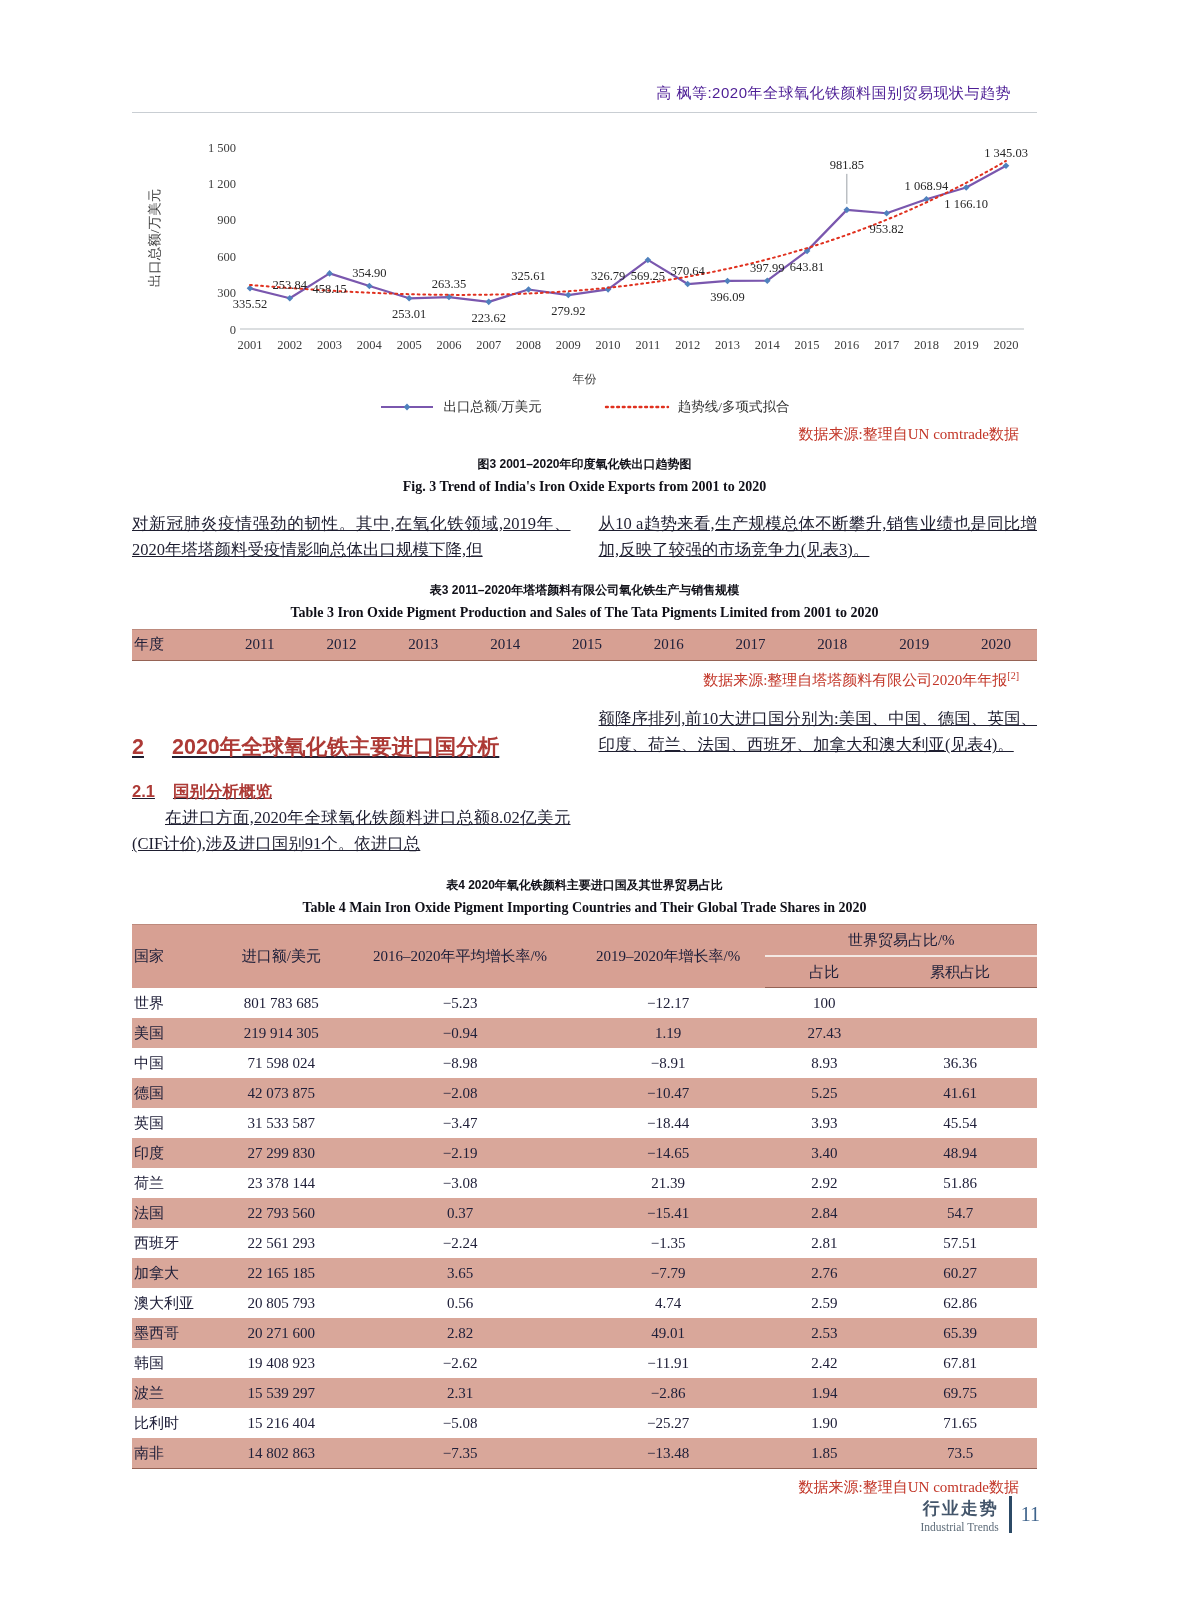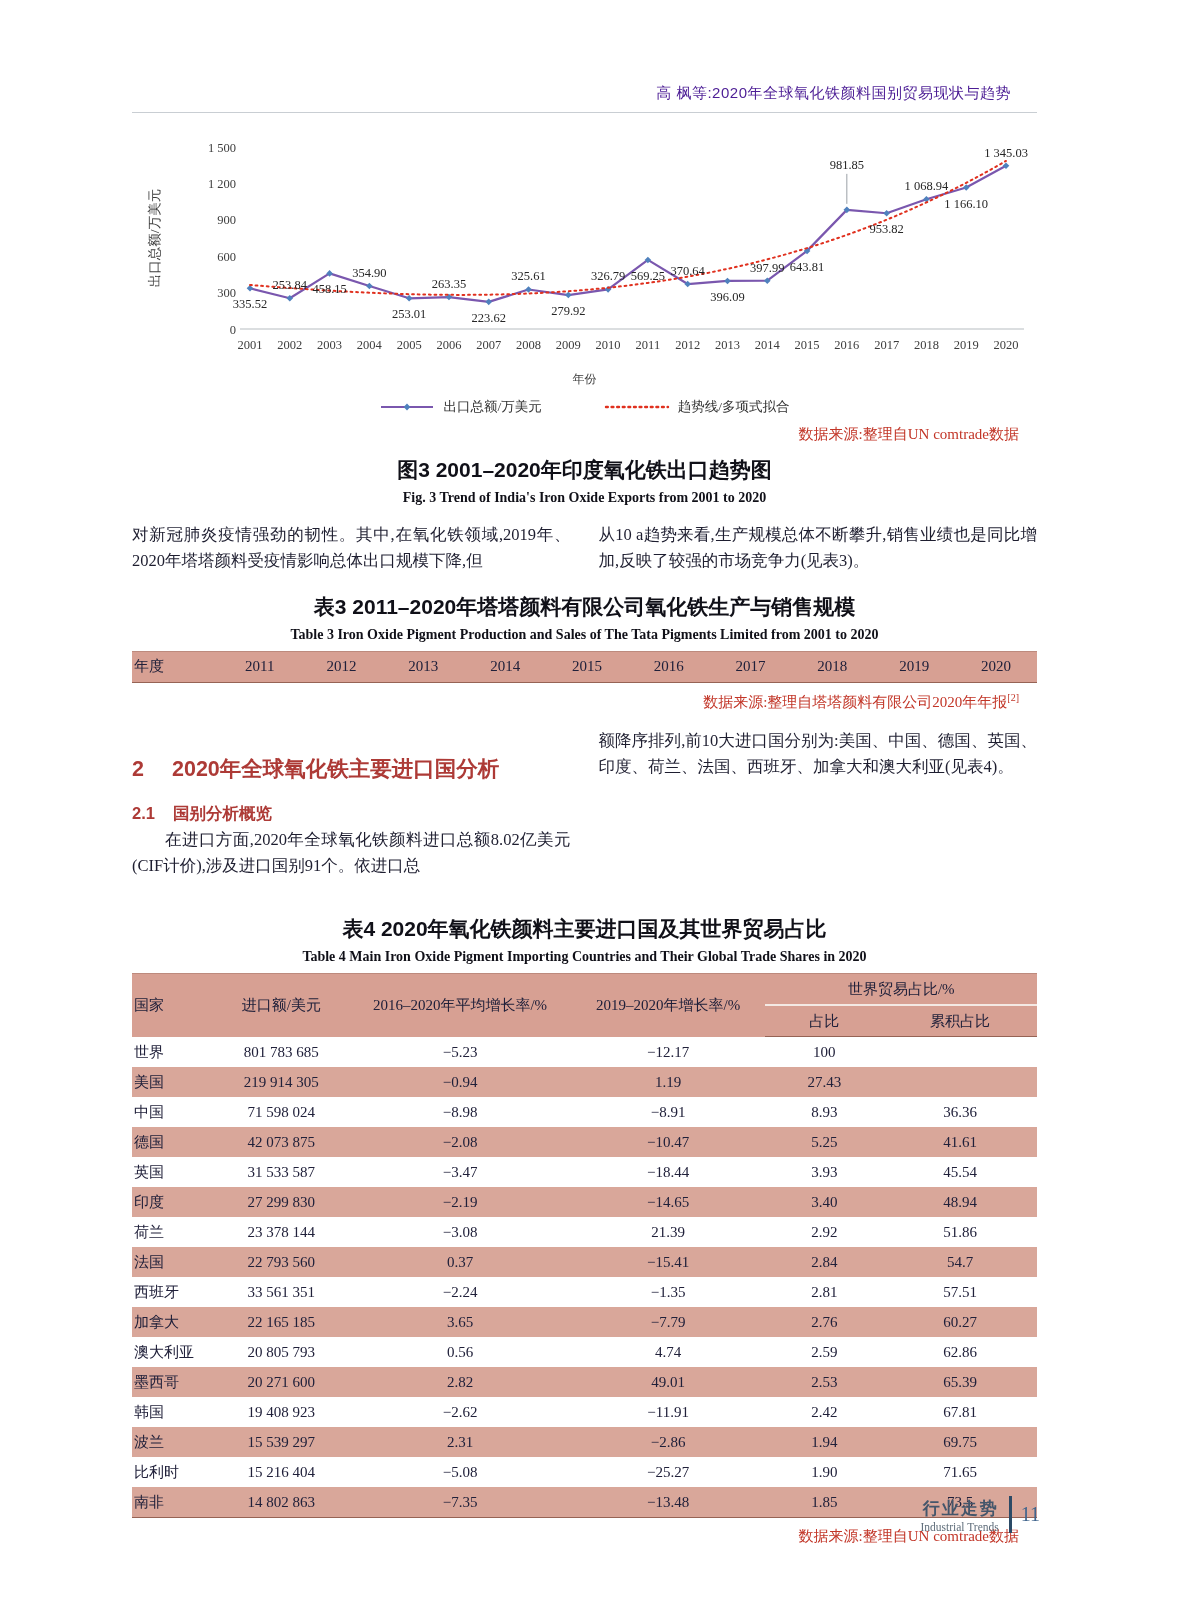--- a/index.html
+++ b/index.html
@@ -12,27 +12,27 @@
   .head-rule{border:none;border-top:1px solid #c9ced3;margin:9px 0 0 0;}
 
   .figure-block{margin-top:18px;}
   .chart{width:905px;height:232px;}
   .chart-xlabel{text-align:center;font-size:12px;color:#3d3d3d;margin-top:8px;}
   .legend{display:flex;justify-content:center;gap:62px;margin-top:10px;font-size:13.5px;color:#333;}
   .legend-item{display:flex;align-items:center;gap:8px;}
   .source{font-size:15px;color:#c23527;text-align:right;margin-top:9px;padding-right:18px;}
   .source sup{font-size:10px;}
 
-  .cap-cn{font-family:"Liberation Sans","DejaVu Sans",sans-serif;font-weight:bold;font-size:21px;
+  .cap-cn{font-family:"Liberation Sans","DejaVu Sans",sans-serif;font-weight:bold;font-size:12px;
           text-align:center;color:#101018;margin-top:12px;}
   .cap-en{font-family:"Liberation Serif","DejaVu Serif",serif;font-weight:bold;font-size:14px;
           text-align:center;color:#101018;margin-top:6px;}
 
   .two-col{display:flex;gap:28px;margin-top:16px;}
-  .col{flex:1;font-size:16.5px;line-height:1.6;text-align:justify;}
+  .col{flex:1;font-size:16.5px;line-height:1.6;text-align:justify;text-decoration:underline;}
   .indent{text-indent:2em;}
   p{margin:0;}
 
   table{width:100%;border-collapse:collapse;table-layout:fixed;font-size:15px;color:#20203a;
         border-top:1px solid #bd8a7d;border-bottom:1px solid #966355;margin-top:8px;}
   th,td{font-weight:normal;text-align:center;padding:4px 2px;height:22px;overflow:hidden;white-space:nowrap;}
   th.first,td.first{text-align:left;}
   thead tr{background:#d7a093;}
   tr.stripe{background:#d9a79a;}
   #table3 thead th{border-bottom:1px solid #966355;}
@@ -209,21 +209,21 @@
         <h2 class="sec"><span class="secnum">2</span><span>2020年全球氧化铁主要进口国分析</span></h2>
         <h3 class="subsec"><span class="secnum">2.1</span><span>国别分析概览</span></h3>
         <p class="indent sec-par">在进口方面,2020年全球氧化铁颜料进口总额8.02亿美元(CIF计价),涉及进口国别91个。依进口总</p>
       </div>
       <div class="col">
         <p>额降序排列,前10大进口国分别为:美国、中国、德国、英国、印度、荷兰、法国、西班牙、加拿大和澳大利亚(见表4)。</p>
       </div>
     </div>
 
     <div>
-      <div class="cap-cn" style="margin-top:36px;">表4  2020年氧化铁颜料主要进口国及其世界贸易占比</div>
+      <div class="cap-cn" style="margin-top:20px;">表4  2020年氧化铁颜料主要进口国及其世界贸易占比</div>
       <div class="cap-en">Table 4  Main Iron Oxide Pigment Importing Countries and Their Global Trade Shares in 2020</div>
       <table id="table4">
           <colgroup>
             <col style="width:9%">
             <col style="width:15%">
             <col style="width:24.5%">
             <col style="width:21.5%">
             <col style="width:13%">
             <col style="width:17%">
           </colgroup>
@@ -300,21 +300,21 @@
             <tr class="stripe">
               <td class="first">法国</td>
               <td>22 793 560</td>
               <td>0.37</td>
               <td>−15.41</td>
               <td>2.84</td>
               <td>54.7</td>
             </tr>
             <tr>
               <td class="first">西班牙</td>
-              <td>33 561 351</td>
+              <td>22 561 293</td>
               <td>−2.24</td>
               <td>−1.35</td>
               <td>2.81</td>
               <td>57.51</td>
             </tr>
             <tr class="stripe">
               <td class="first">加拿大</td>
               <td>22 165 185</td>
               <td>3.65</td>
               <td>−7.79</td>

